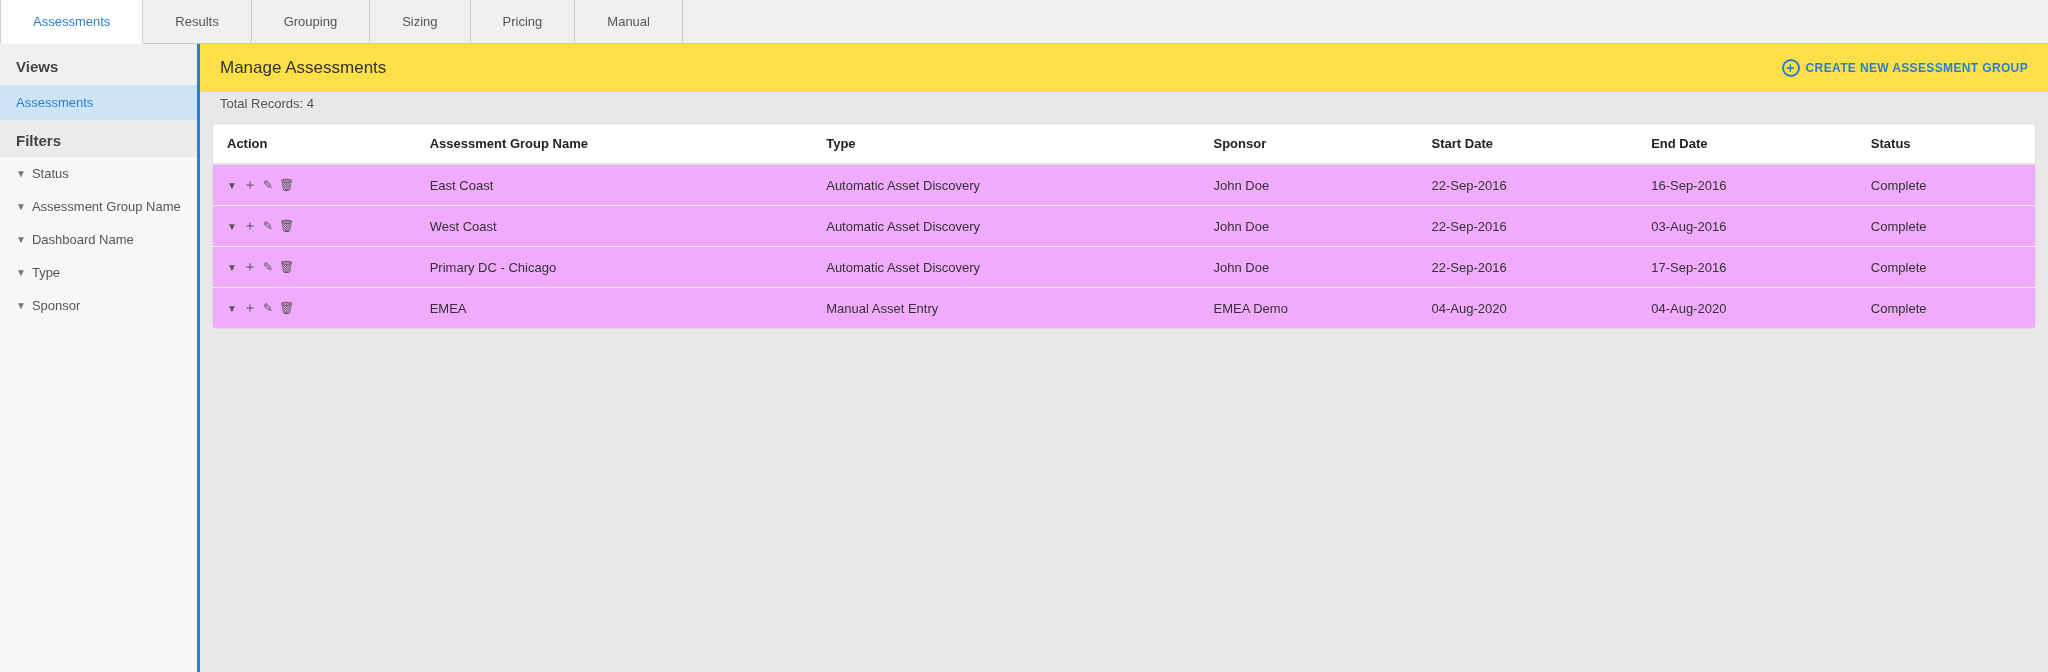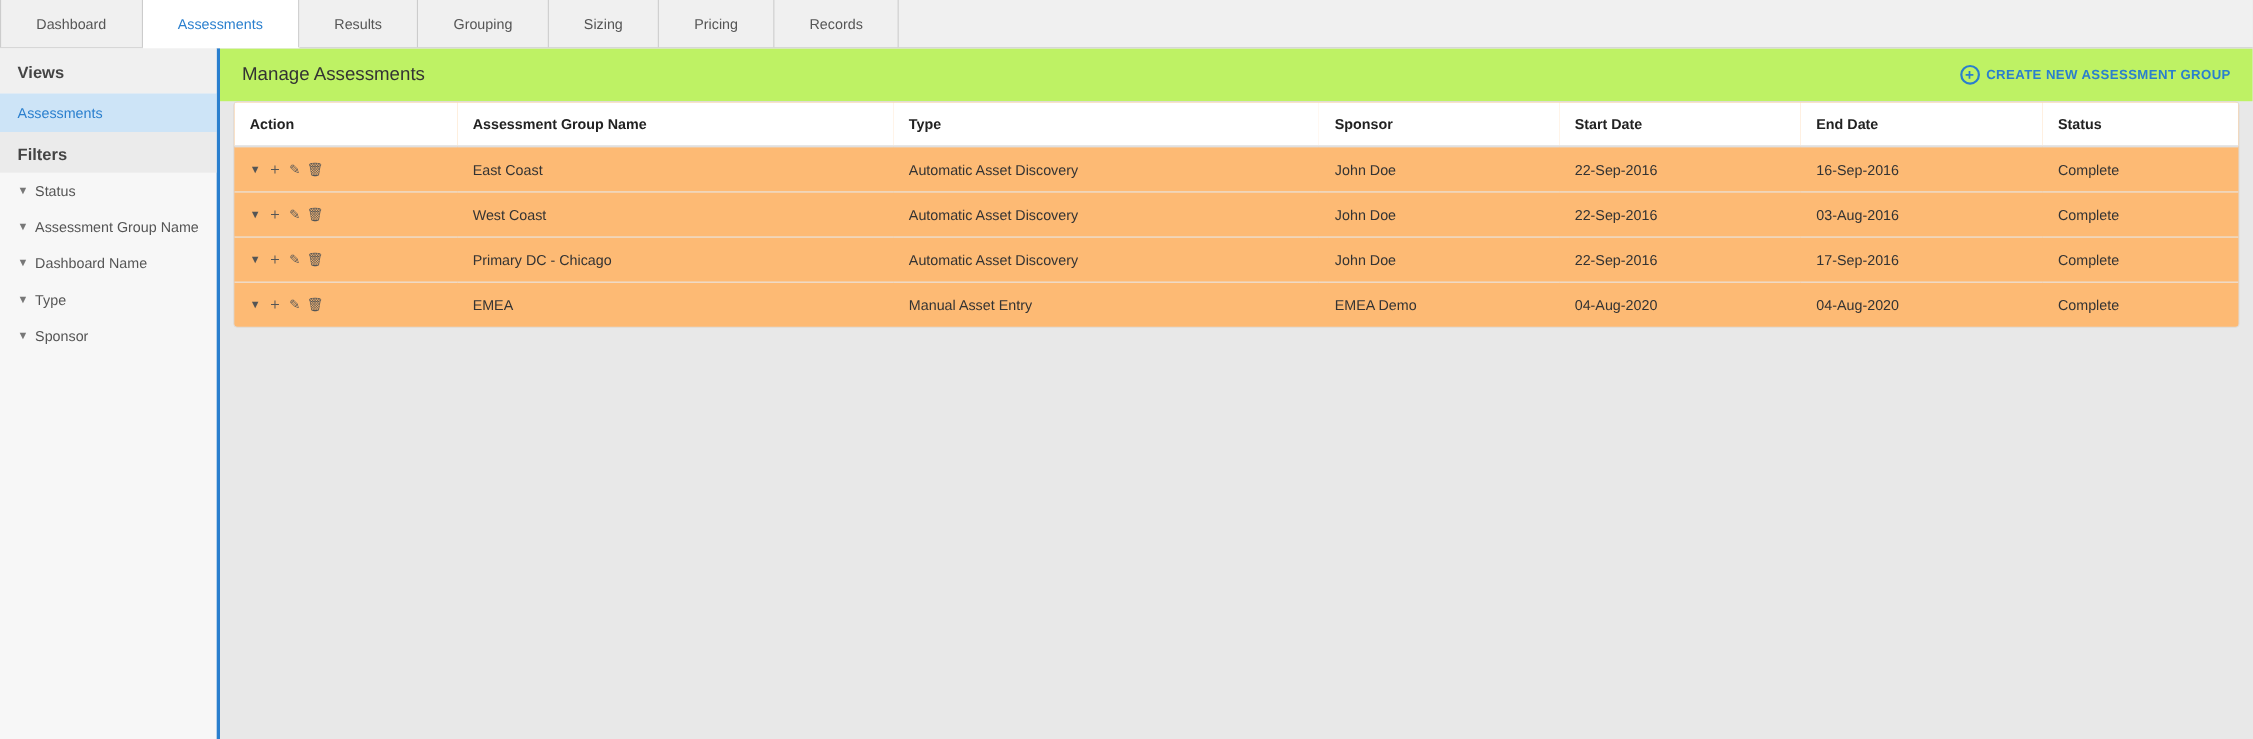--- a/index.html
+++ b/index.html
@@ -96,21 +96,21 @@
       padding: 0;
       overflow-y: auto;
       background: #e8e8e8;
     }
 
     
     .content-header {
       display: flex;
       align-items: center;
       justify-content: space-between;
-      background: #bef264;
+      background: #fde047;
       padding: 14px 20px;
     }
     .content-header-title {
       font-size: 17px;
       font-weight: 500;
       color: #333;
     }
     .create-btn {
       display: flex;
       align-items: center;
@@ -139,21 +139,21 @@
     
     .record-count {
       padding: 4px 20px 12px;
       font-size: 13px;
       color: #555;
     }
 
     
     .table-card {
       margin: 0 12px 16px 12px;
-      background: #fdba74;
+      background: #f0abfc;
       border: 1px solid #ddd;
       border-radius: 4px;
       overflow: hidden;
     }
     table {
       width: 100%;
       border-collapse: collapse;
     }
     thead tr {
       background: #fff;
@@ -193,27 +193,26 @@
     }
     .action-icon.arrow { font-size: 10px; color: #555; }
     .action-icon.plus { font-size: 14px; color: #555; }
     .action-icon.edit { font-size: 12px; color: #555; }
     .action-icon.trash { font-size: 12px; color: #555; }
   </style>
 </head>
 <body>
 
 <nav class="top-nav">
-  <div class="top-nav-tab">Dashboard</div>
   <div class="top-nav-tab active">Assessments</div>
   <div class="top-nav-tab">Results</div>
   <div class="top-nav-tab">Grouping</div>
   <div class="top-nav-tab">Sizing</div>
   <div class="top-nav-tab">Pricing</div>
-  <div class="top-nav-tab">Records</div>
+  <div class="top-nav-tab">Manual</div>
 </nav>
 
 <div class="main-layout">
 
   <aside class="sidebar">
     <div class="sidebar-section-title">Views</div>
     <div class="sidebar-item active">Assessments</div>
     <div class="sidebar-filter-title">Filters</div>
     <div class="sidebar-filter-item">
       <span class="arrow">▼</span>
@@ -238,20 +237,21 @@
   </aside>
 
   <main class="content">
     <div class="content-header">
       <h1 class="content-header-title">Manage Assessments</h1>
       <div class="create-btn">
         <span class="plus-circle">+</span>
         <span>CREATE NEW ASSESSMENT GROUP</span>
       </div>
     </div>
+    <div class="record-count">Total Records: 4</div>
 
     <div class="table-card">
       <table>
         <thead>
           <tr>
             <th>Action</th>
             <th>Assessment Group Name</th>
             <th>Type</th>
             <th>Sponsor</th>
             <th>Start Date</th>

